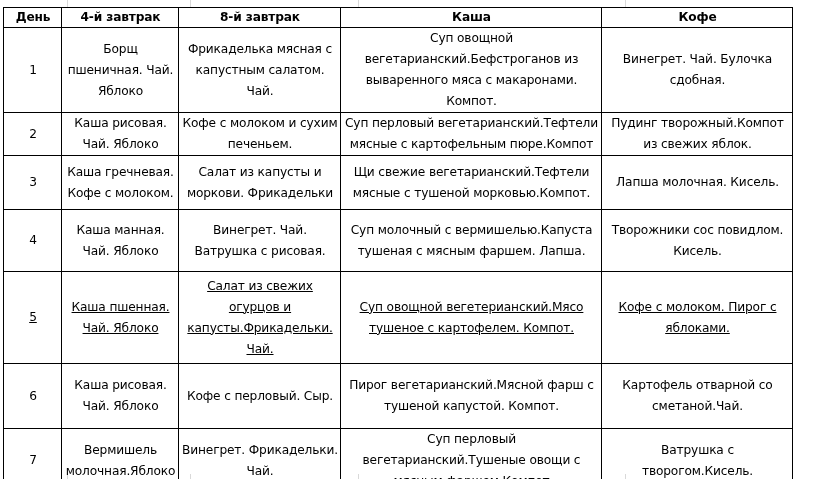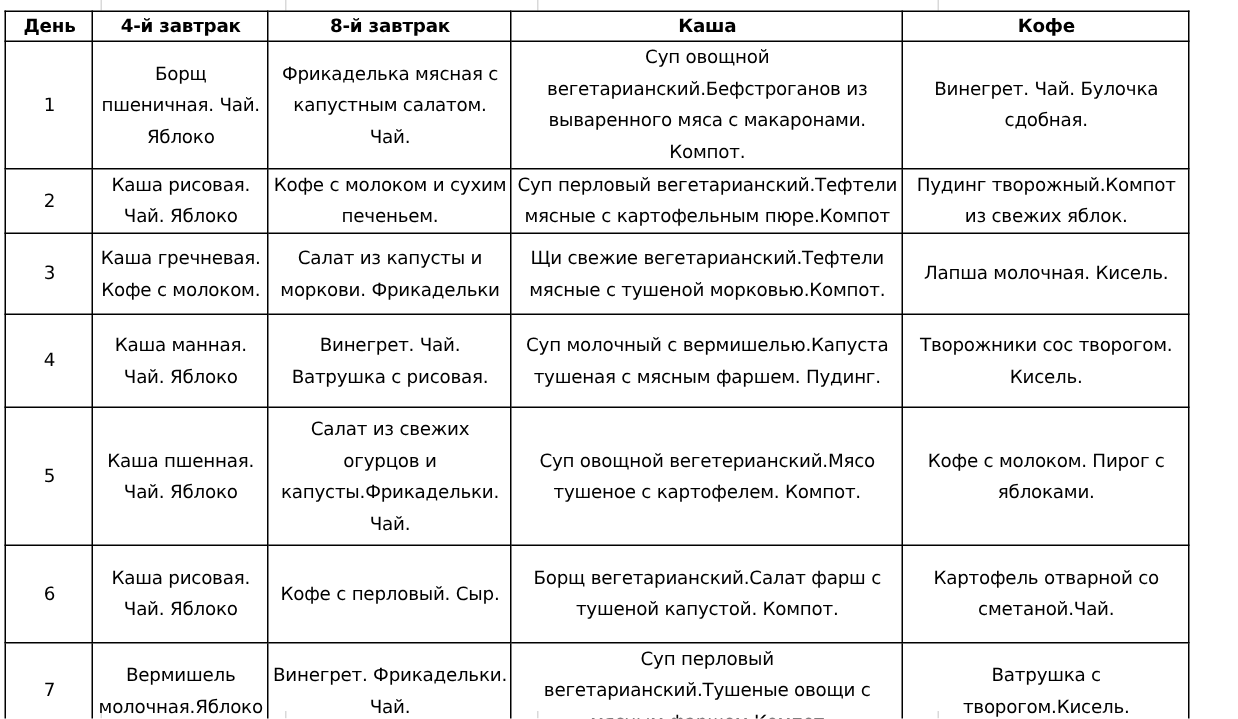--- a/index.html
+++ b/index.html
@@ -50,21 +50,21 @@
     }
     .c-day { width: 58px; }
     .c-b1 { width: 117px; }
     .c-b2 { width: 162px; }
     .c-lunch { width: 261px; }
     .c-dinner { width: 191px; }
     tr.r1 td { height: 79px; }
     tr.r2 td { height: 39px; }
     tr.r3 td { height: 53px; }
     tr.r4 td { height: 61px; }
-    tr.r5 td { height: 91px; }
+    tr.r5 td { height: 91px; text-decoration: underline; }
     tr.r6 td { height: 64px; }
     tr.r7 td { height: 52px; }
   </style>
 </head>
 <body>
 
 <div class="gridline-v" style="left:67px;top:0;height:7px;"></div>
 <div class="gridline-v" style="left:190px;top:0;height:7px;"></div>
 <div class="gridline-v" style="left:358px;top:0;height:7px;"></div>
 <div class="gridline-v" style="left:625px;top:0;height:7px;"></div>
@@ -109,35 +109,35 @@
       <td class="day">3</td>
       <td>Каша гречневая. Кофе с молоком.</td>
       <td>Салат из капусты и моркови. Фрикадельки</td>
       <td>Щи свежие вегетарианский.Тефтели мясные с тушеной морковью.Компот.</td>
       <td>Лапша молочная. Кисель.</td>
     </tr>
     <tr class="r4">
       <td class="day">4</td>
       <td>Каша манная. Чай. Яблоко</td>
       <td>Винегрет. Чай. Ватрушка с рисовая.</td>
-      <td>Суп молочный с вермишелью.Капуста тушеная с мясным фаршем. Пудинг.</td>
-      <td>Творожники сос творогом. Кисель.</td>
+      <td>Суп молочный с вермишелью.Капуста тушеная с мясным фаршем. Лапша.</td>
+      <td>Творожники сос повидлом. Кисель.</td>
     </tr>
     <tr class="r5">
       <td class="day">5</td>
       <td>Каша пшенная. Чай. Яблоко</td>
       <td>Салат из свежих огурцов и капусты.Фрикадельки. Чай.</td>
       <td>Суп овощной вегетерианский.Мясо тушеное с картофелем. Компот.</td>
       <td>Кофе с молоком. Пирог с яблоками.</td>
     </tr>
     <tr class="r6">
       <td class="day">6</td>
       <td>Каша рисовая. Чай. Яблоко</td>
       <td>Кофе с перловый. Сыр.</td>
-      <td>Борщ вегетарианский.Салат фарш с тушеной капустой. Компот.</td>
+      <td>Пирог вегетарианский.Мясной фарш с тушеной капустой. Компот.</td>
       <td>Картофель отварной со сметаной.Чай.</td>
     </tr>
     <tr class="r7">
       <td class="day">7</td>
       <td>Вермишель молочная.Яблоко</td>
       <td>Винегрет. Фрикадельки. Чай.</td>
       <td>Суп перловый вегетарианский.Тушеные овощи с мясным фаршем.Компот</td>
       <td>Ватрушка с творогом.Кисель.</td>
     </tr>
   </tbody>

